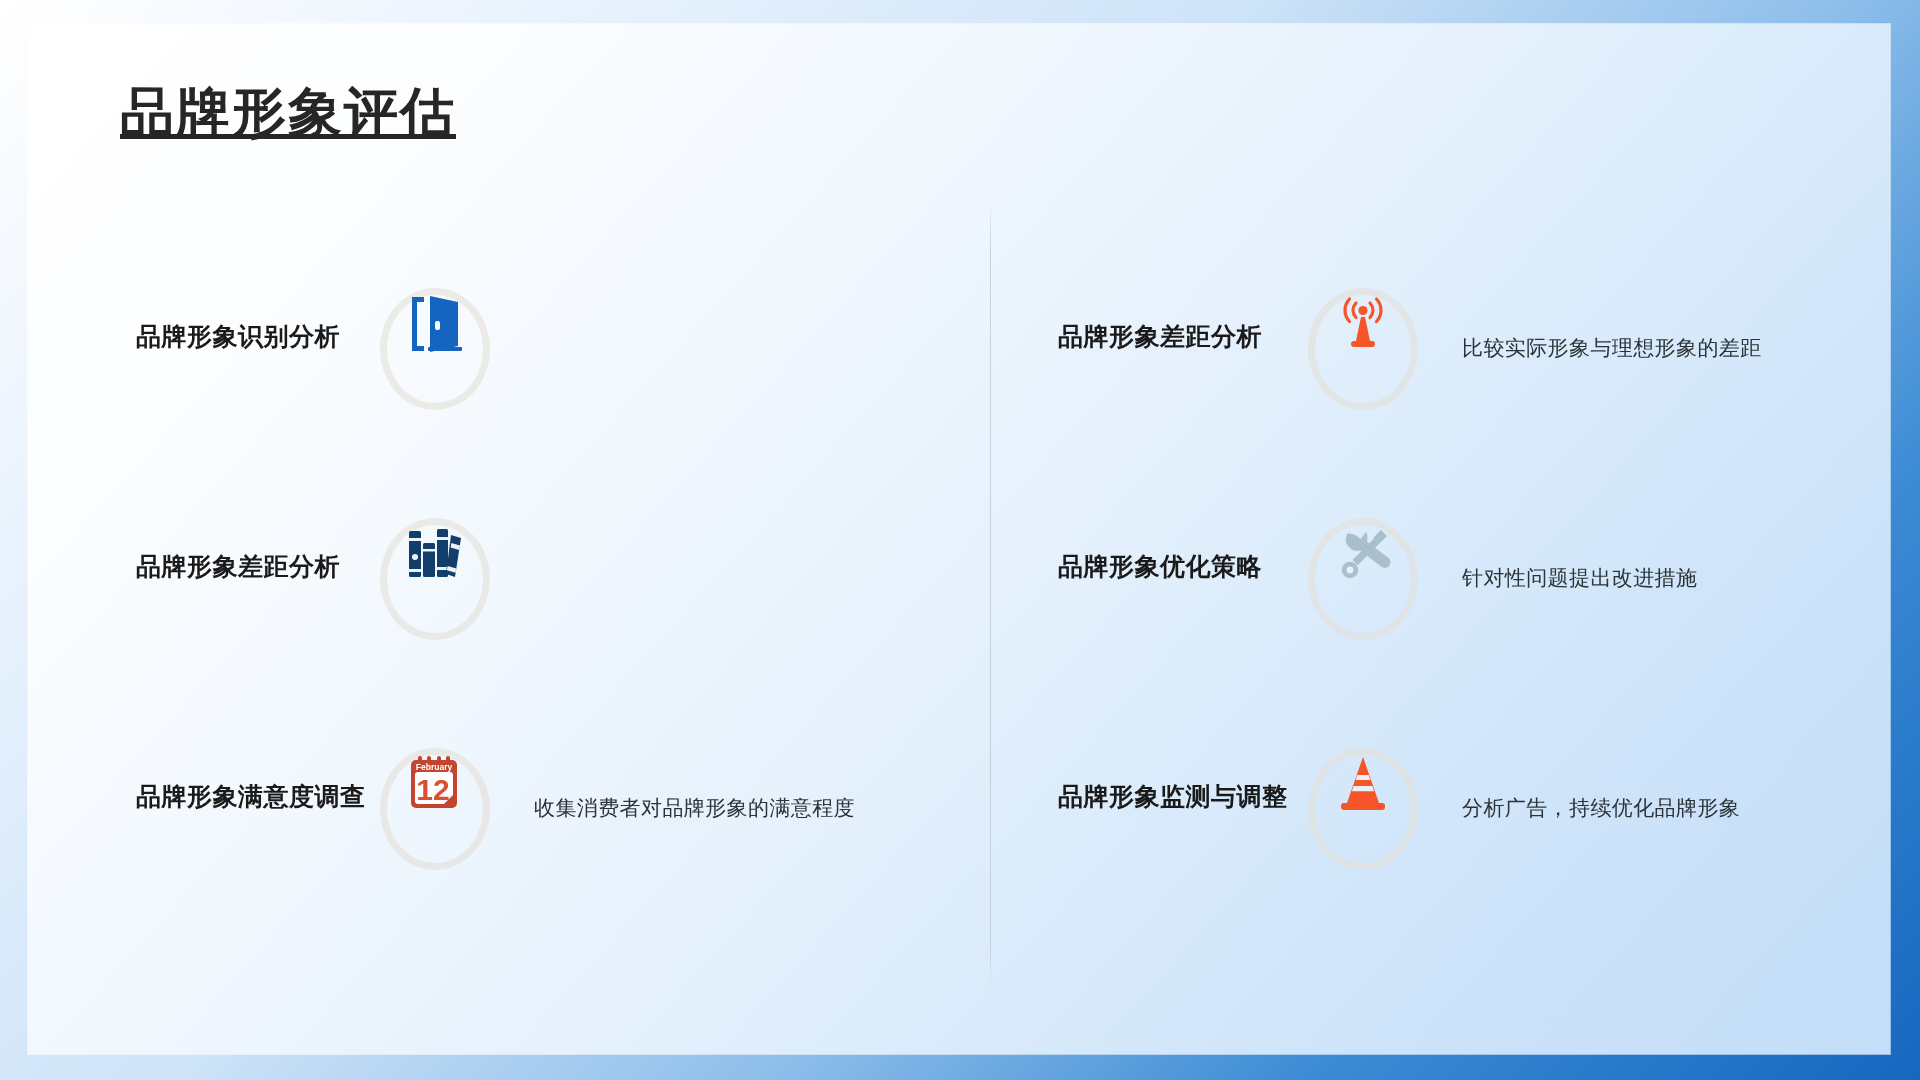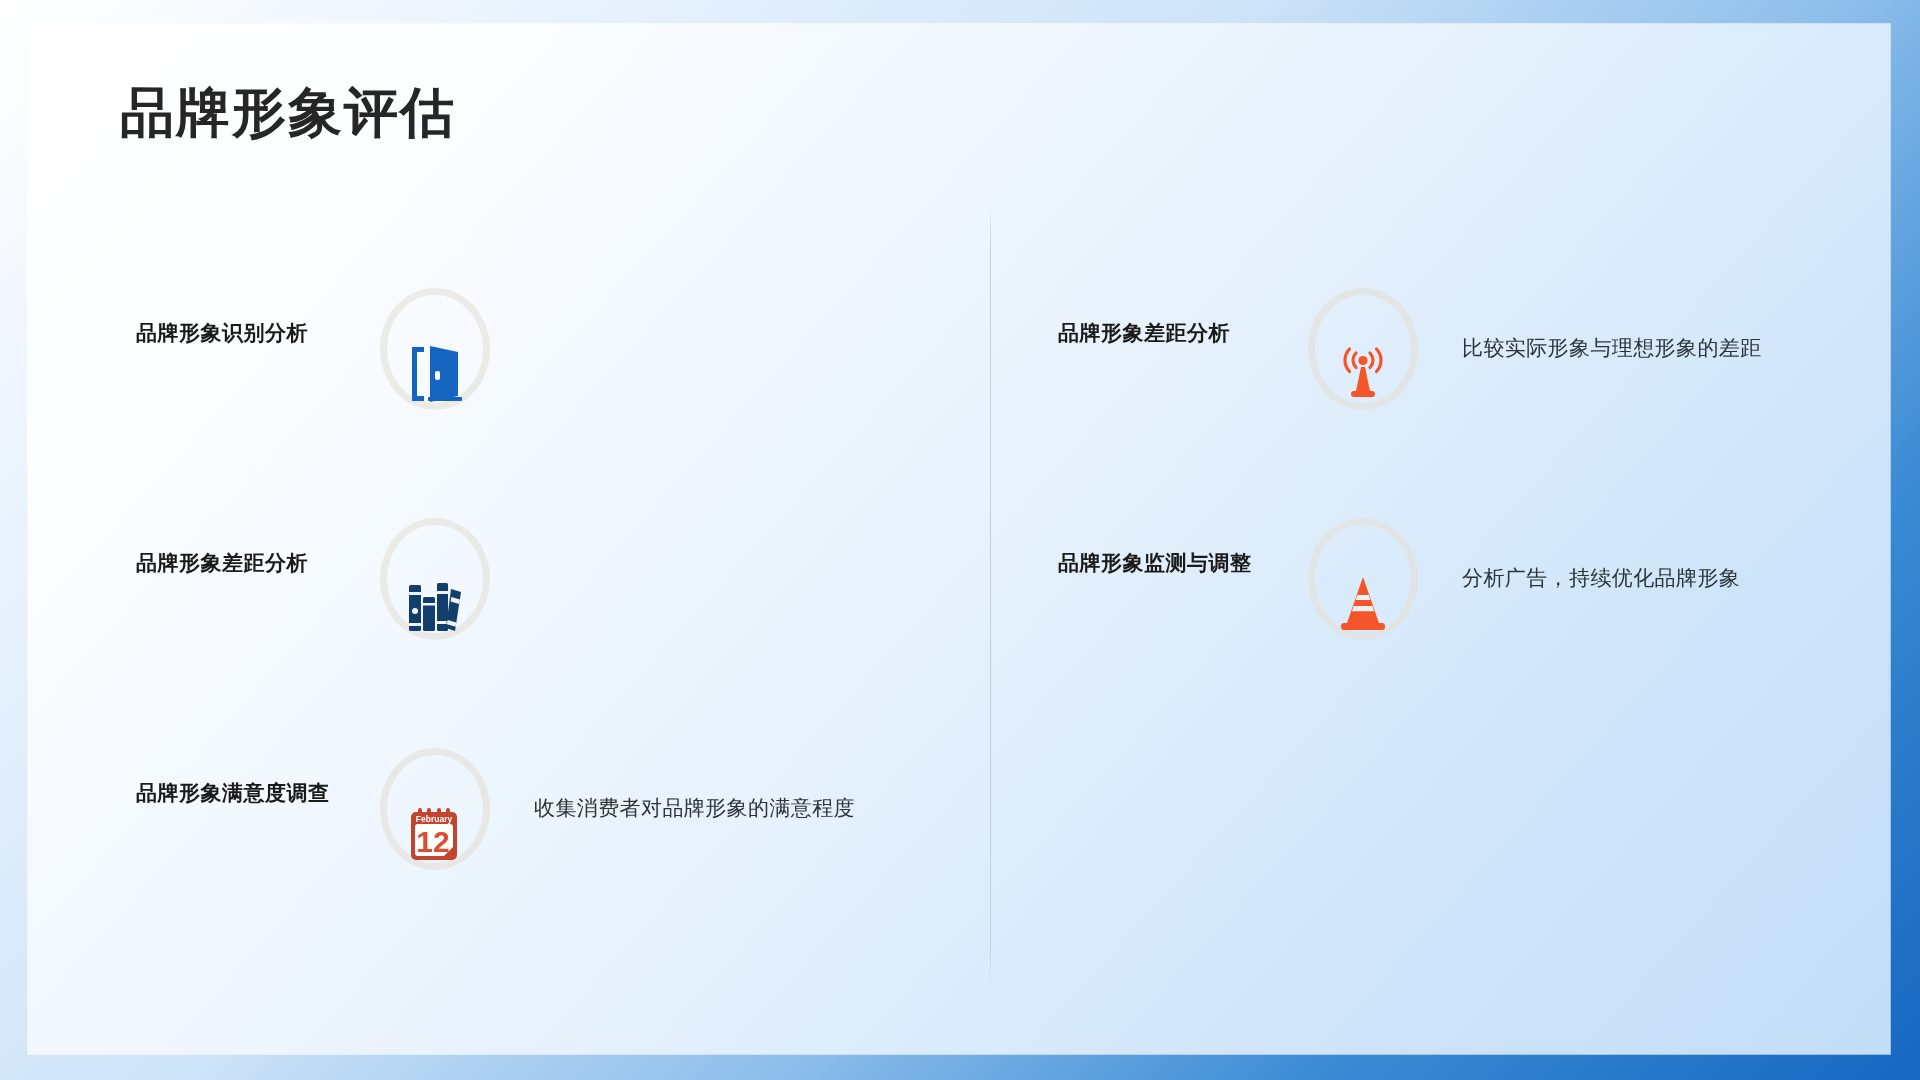--- a/index.html
+++ b/index.html
@@ -47,20 +47,21 @@
   #page-title {
     position: absolute;
     left: 92px;
     top: 59px;
     font-size: 54px;
     font-weight: 800;
     letter-spacing: 2px;
     color: #262626;
     line-height: 1.1;
     white-space: nowrap;
+    text-decoration: underline;
   }
 
   
   #column-divider {
     position: absolute;
     left: 962px;
     top: 176px;
     width: 1px;
     height: 790px;
     background: linear-gradient(to bottom,
@@ -81,37 +82,37 @@
   .item-row {
     position: relative;
     height: 230px;
   }
 
   .item-title {
     position: absolute;
     left: 0;
     top: 46px;
     width: 232px;
-    font-size: 21px;
+    font-size: 25px;
     font-weight: 800;
     line-height: 1.28;
     color: #1a1a1a;
     letter-spacing: 0.5px;
   }
 
   .icon-ring {
     position: absolute;
     left: 244px;
     top: 14px;
     width: 110px;
     height: 122px;
     border-radius: 50%;
     border: 7px solid rgba(228,224,217,0.62);
     display: flex;
-    align-items: flex-end;
+    align-items: flex-start;
     justify-content: center;
     box-sizing: border-box;
   }
   .icon-ring svg { display: block; }
 
   .item-desc {
     position: absolute;
     left: 398px;
     top: 58px;
     font-size: 21px;
@@ -220,20 +221,40 @@
               </g>
               <circle cx="29" cy="15.5" r="4.6" fill="#f4562a"></circle>
               <path d="M27 22 h4 l5 24 h-14 z" fill="#f4562a"></path>
               <rect x="17" y="46" width="24" height="6" rx="3" fill="#f4562a"></rect>
             </svg>
           </span>
         </div>
         <div class="item-desc">比较实际形象与理想形象的差距</div>
       </div>
 
+      <div class="item-row">
+        <div class="icon-ring">
+          <span>
+            <svg width="58" height="58" viewBox="0 0 58 58">
+              <g fill="#a9bfcb">
+
+                <path d="M17 6 a11.5 11.5 0 0 0 9.5 19.2 l19 19 a5.6 5.6 0 0 0 8-8 l-19-19 A11.5 11.5 0 0 0 35 7.6 l-6.2 6.2 -4.6 -4.6 z" transform="rotate(-8 29 29)"></path>
+
+                <path d="M47 5 l6 6 -7.5 7.5 -6 -6 z"></path>
+                <path d="M40.5 12 l6 6 -24 24 -6 -6 z" opacity="0"></path>
+                <path d="M41 12.5 l5.2 5.2 -22.5 22.5 -5.2 -5.2 z"></path>
+                <circle cx="16" cy="45" r="8.2"></circle>
+                <circle cx="16" cy="45" r="3.4" fill="#e9f1f8"></circle>
+              </g>
+            </svg>
+          </span>
+        </div>
+        <div class="item-title">品牌形象优化策略</div>
+        <div class="item-desc">针对性问题提出改进措施</div>
+      </div>
 
       <div class="item-row">
         <div class="item-title">品牌形象监测与调整</div>
         <div class="icon-ring">
           <span>
             <svg width="56" height="58" viewBox="0 0 56 58">
               <g fill="#f4562a">
                 <path d="M28 2 L44 48 H12 z"></path>
                 <rect x="6" y="48" width="44" height="7" rx="3"></rect>
               </g>

